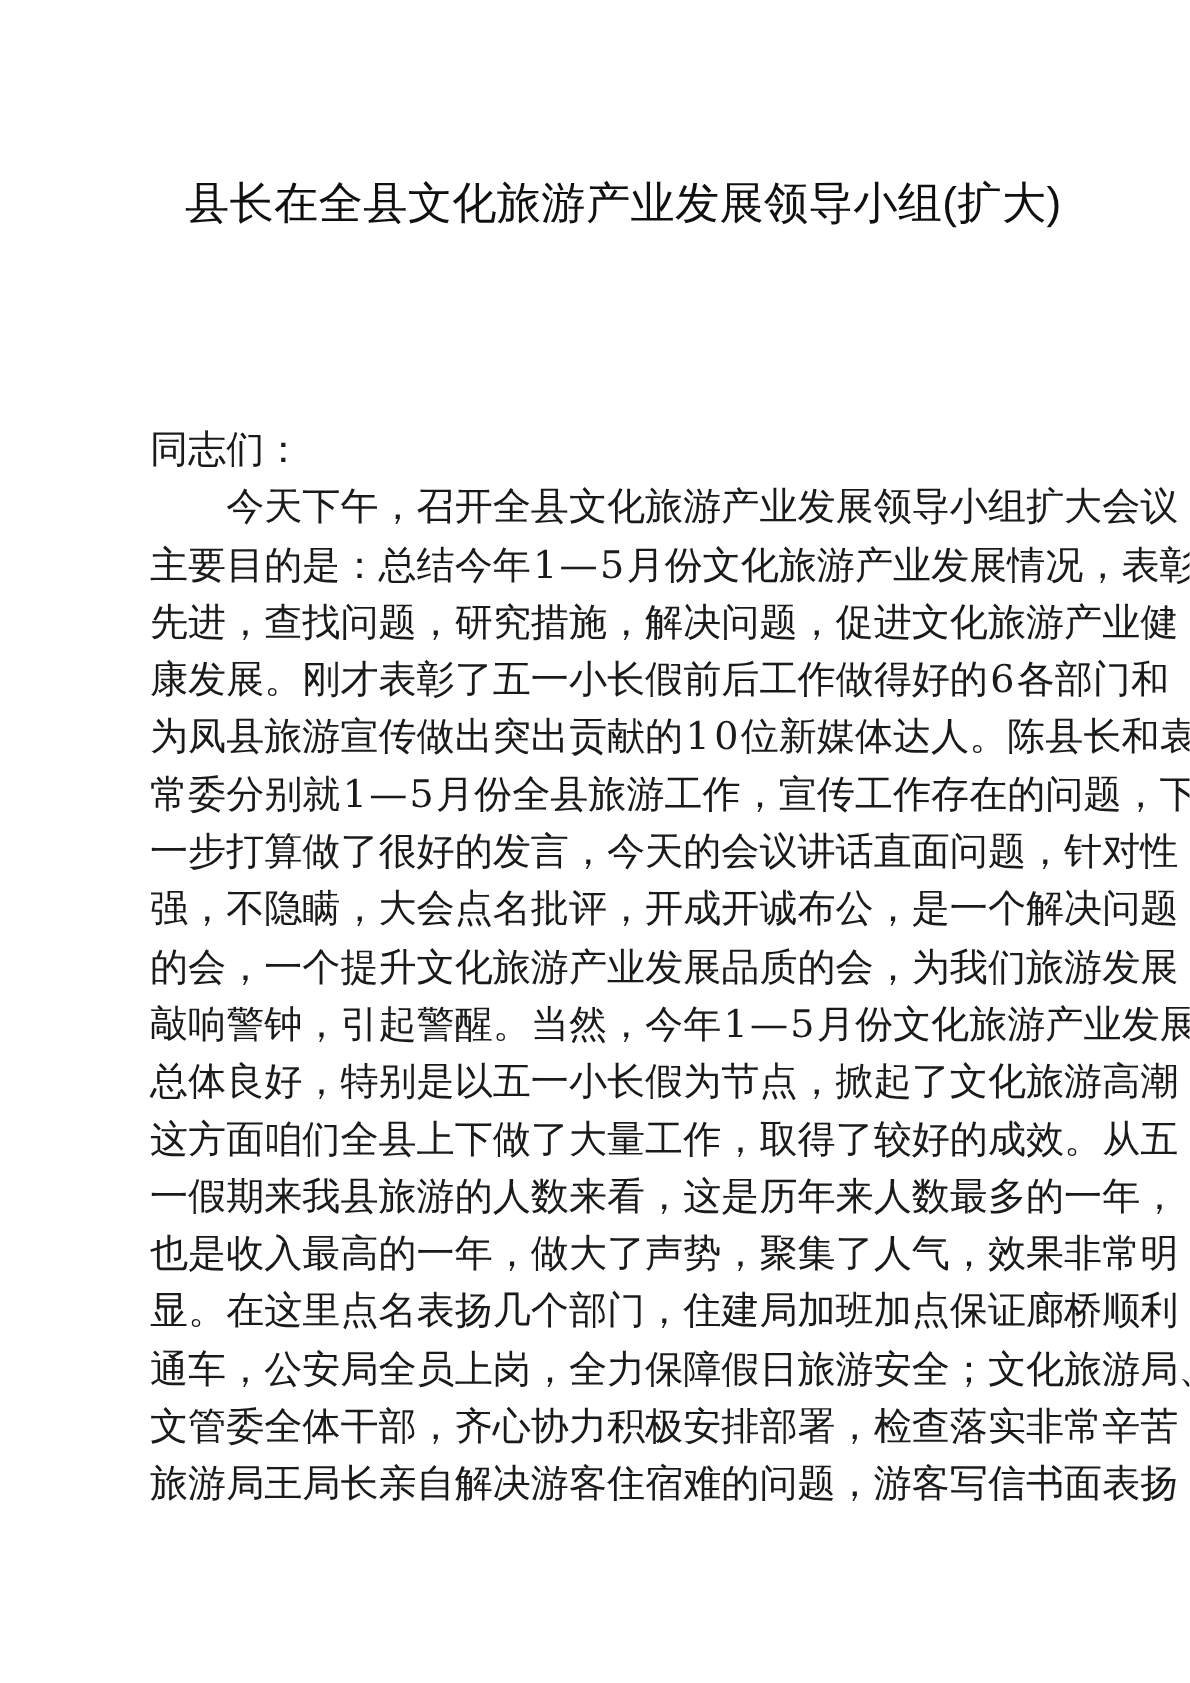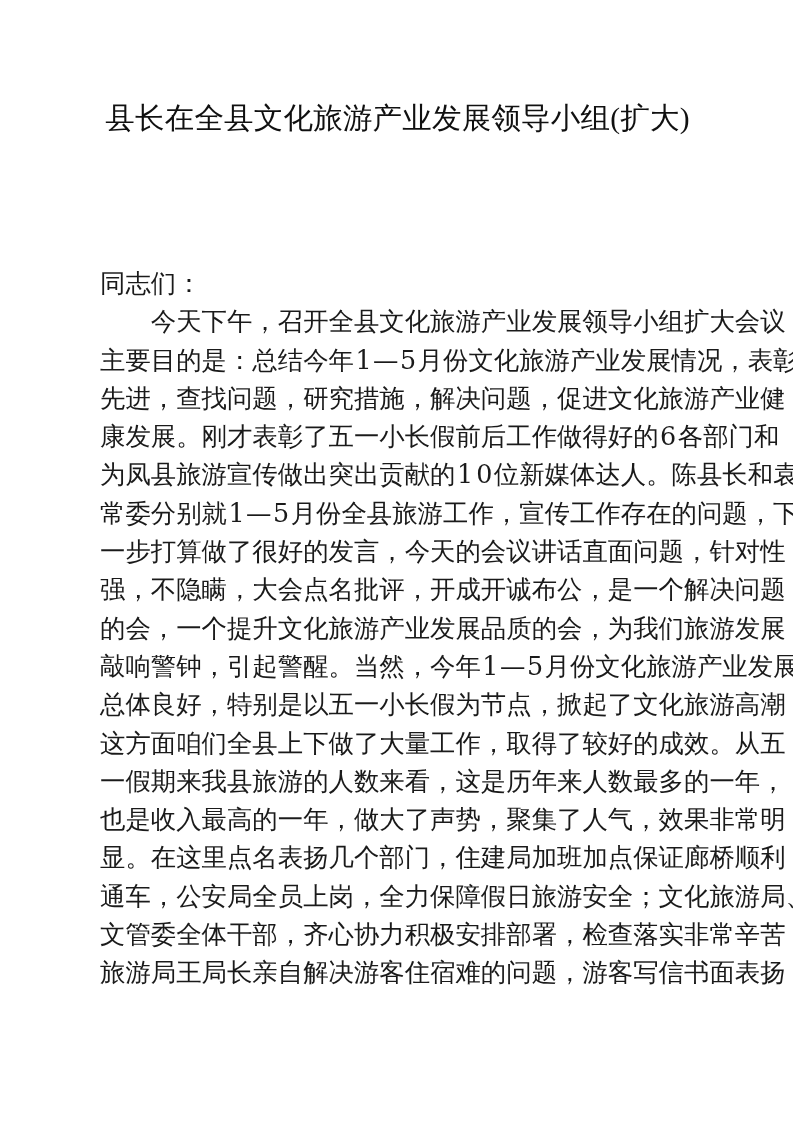--- a/index.html
+++ b/index.html
@@ -26,43 +26,43 @@
 
   .content {
     position: absolute;
     left: 100px;
     top: 0;
     width: 595px;
   }
 
   
   .doc-title {
-    margin: 0;
+    margin: 18px;
     padding: 0;
     position: absolute;
     top: 96px;
     left: 0;
     width: 595px;
     text-align: center;
-    font-family: Liberation Serif, serif;
+    font-family: Liberation Sans, sans-serif;
     font-size: 29.5px;
     line-height: 44px;
     font-weight: normal;
     letter-spacing: 0.2px;
     color: #101010;
   }
   .doc-title .tline {
     display: block;
     white-space: nowrap;
   }
 
   
   .body-block {
     position: absolute;
-    top: 264px;
+    top: 280px;
     left: 0;
     width: 595px;
   }
 
   .bodyline {
     display: block;
     font-family: "DejaVu Serif", "Liberation Serif", serif;
     font-size: 25.4px;
     line-height: 38.3px;
     height: 38.3px;

